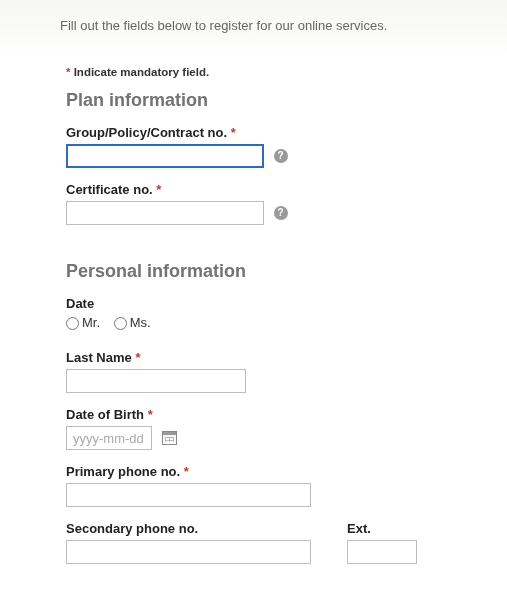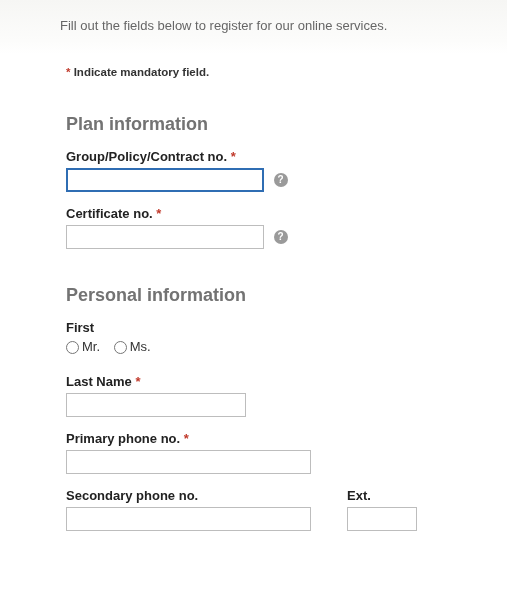--- a/index.html
+++ b/index.html
@@ -23,21 +23,21 @@
     color: #2a7f62;
     text-decoration: underline;
   }
   .content {
     padding: 12px 60px 24px 66px;
   }
   .mandatory-note {
     font-size: 11.5px;
     color: #333;
     font-weight: bold;
-    margin-bottom: 36px;
+    margin-bottom: 12px;
   }
   .req { color: #c0392b; }
   h2.section {
     font-size: 18px;
     color: #737373;
     font-weight: bold;
     margin-bottom: 14px;
   }
   .field-label {
     font-size: 13px;
@@ -139,36 +139,43 @@
     <label class="field-label">
       <span>Certificate no. </span><span class="req">*</span>
     </label>
     <input type="text" class="input w198" value="" style="">
     <span class="help-icon">?</span>
   </div>
 
   <h2 class="section gap-lg">Personal information</h2>
 
   <div class="field-block">
-    <label class="field-label">First</label>
+    <label class="field-label">Date</label>
     <div class="radios">
       <label><input type="radio" name="title" style=""><span>Mr.</span></label>
       <label><input type="radio" name="title" style=""><span>Ms.</span></label>
     </div>
   </div>
 
   <div class="row field-block" style="margin-top:20px;">
     <div class="col">
       <label class="field-label">
         <span>Last Name </span><span class="req">*</span>
       </label>
       <input type="text" class="input w180" value="" style="">
     </div>
   </div>
 
+  <div class="field-block">
+    <label class="field-label">
+      <span>Date of Birth </span><span class="req">*</span>
+    </label>
+    <input type="text" class="input w90" placeholder="yyyy-mm-dd" style="">
+    <span class="cal-icon"></span>
+  </div>
 
   <div class="field-block">
     <label class="field-label">
       <span>Primary phone no. </span><span class="req">*</span>
     </label>
     <input type="text" class="input w245" value="" style="">
   </div>
 
   <div class="row field-block">
     <div class="col">

